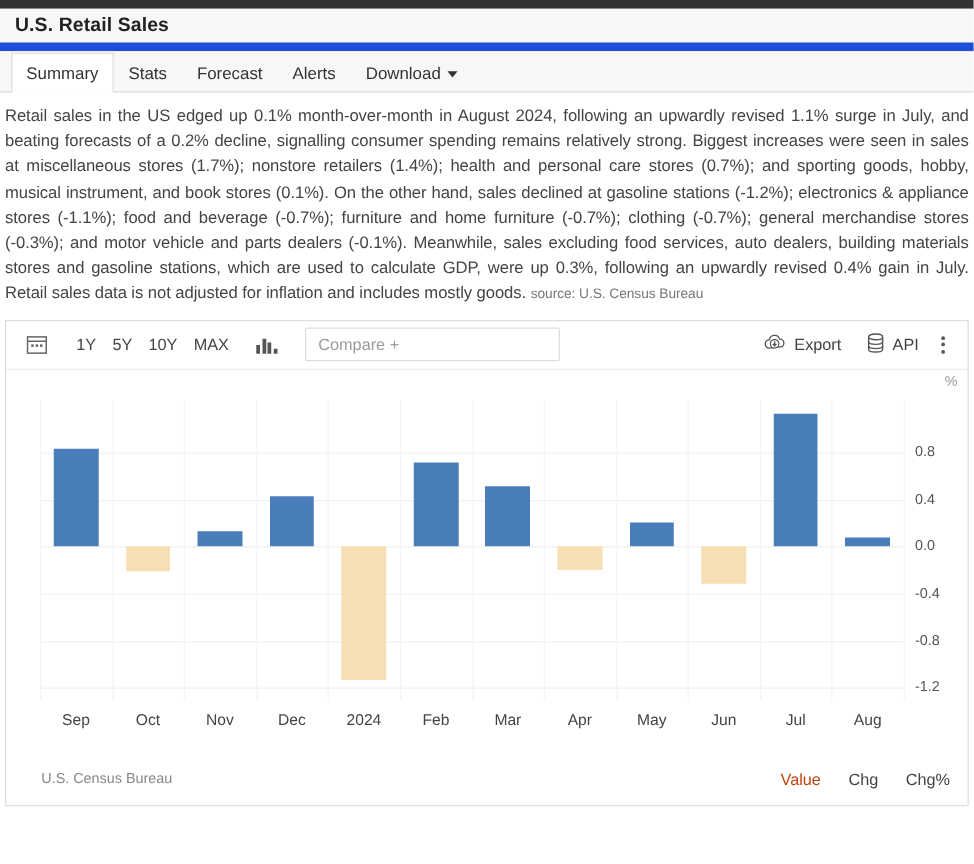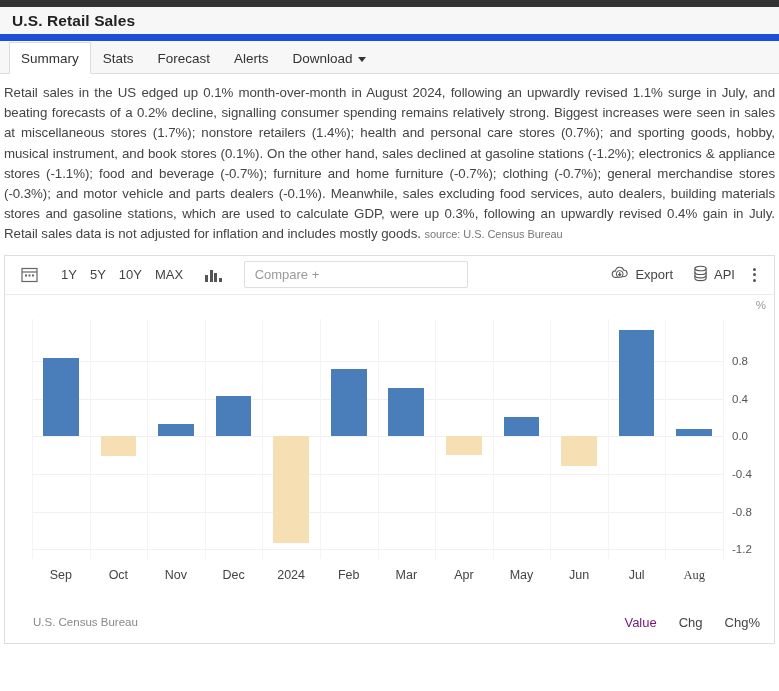--- a/index.html
+++ b/index.html
@@ -127,21 +127,21 @@
     height: 14px;
     cursor: pointer;
   }
   .chart-type-icon i {
     display: block;
     width: 3px;
     background: #555;
   }
   .compare-box {
     margin-left: 22px;
-    width: 224px;
+    width: 204px;
     height: 27px;
     border: 1px solid #dddddd;
     border-radius: 2px;
     display: flex;
     align-items: center;
     padding-left: 10px;
     box-sizing: border-box;
     font-size: 13px;
     color: #9a9a9a;
     background: #fff;
@@ -245,21 +245,21 @@
   .footer-toggles {
     margin-left: auto;
     display: flex;
     gap: 22px;
   }
   .ftog {
     font-size: 13px;
     color: #444;
     cursor: pointer;
   }
-  .ftog.active { color: #701a75; margin-left: 28px; }
+  .ftog.active { color: #c2410c; margin-left: 28px; }
 </style>
 </head>
 <body>
 
 <div class="topbar"></div>
 
 <div class="title-bar">
   <div class="page-title">U.S. Retail Sales</div>
 </div>
 
@@ -392,21 +392,21 @@
         <div class="xtick" style="left: 54.1667%;">Mar</div>
         <div class="bar" style="left: 59.9167%; width: 5.16667%; top: 49.0196%; height: 7.84314%; background: rgb(245, 223, 179);"></div>
         <div class="xtick" style="left: 62.5%;">Apr</div>
         <div class="bar" style="left: 68.25%; width: 5.16667%; top: 41.1765%; height: 7.84314%; background: rgb(74, 126, 187);"></div>
         <div class="xtick" style="left: 70.8333%;">May</div>
         <div class="bar" style="left: 76.5833%; width: 5.16667%; top: 49.0196%; height: 12.549%; background: rgb(245, 223, 179);"></div>
         <div class="xtick" style="left: 79.1667%;">Jun</div>
         <div class="bar" style="left: 84.9167%; width: 5.16667%; top: 4.70588%; height: 44.3137%; background: rgb(74, 126, 187);"></div>
         <div class="xtick" style="left: 87.5%;">Jul</div>
         <div class="bar" style="left: 93.25%; width: 5.16667%; top: 45.8824%; height: 3.13725%; background: rgb(74, 126, 187);"></div>
-        <div class="xtick" style="left: 95.8333%; font-family: Liberation Serif, serif;">Aug</div>
+        <div class="xtick" style="left: 95.8333%;">Aug</div>
       </div>
   </div>
 
   <div class="chart-footer">
     <div class="footer-source">U.S. Census Bureau</div>
     <div class="footer-toggles" id="ftoggles">
         <div class="ftog active">Value</div>
         <div class="ftog">Chg</div>
         <div class="ftog">Chg%</div>
       </div>

